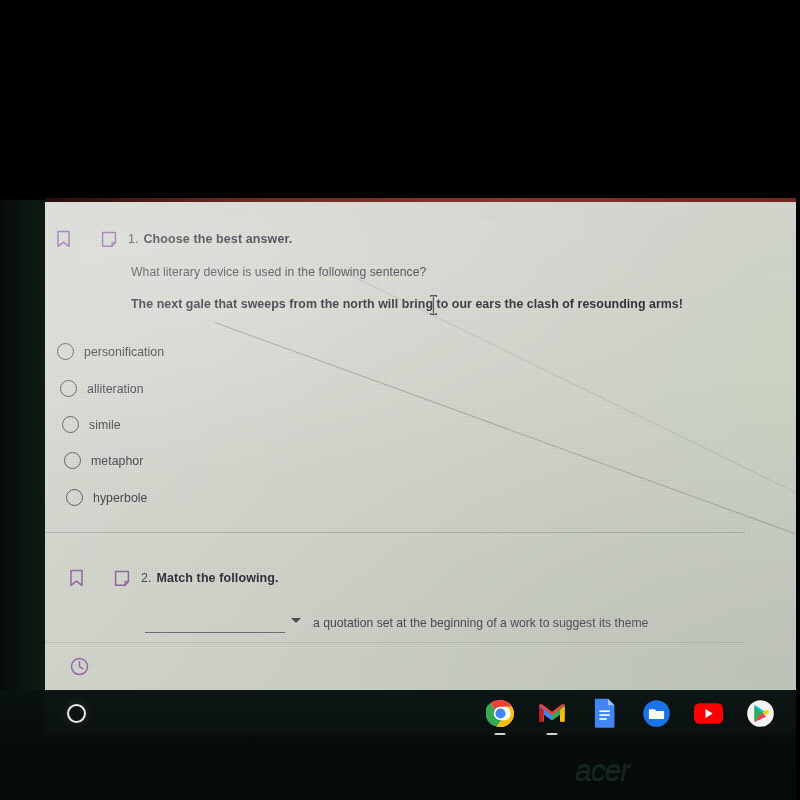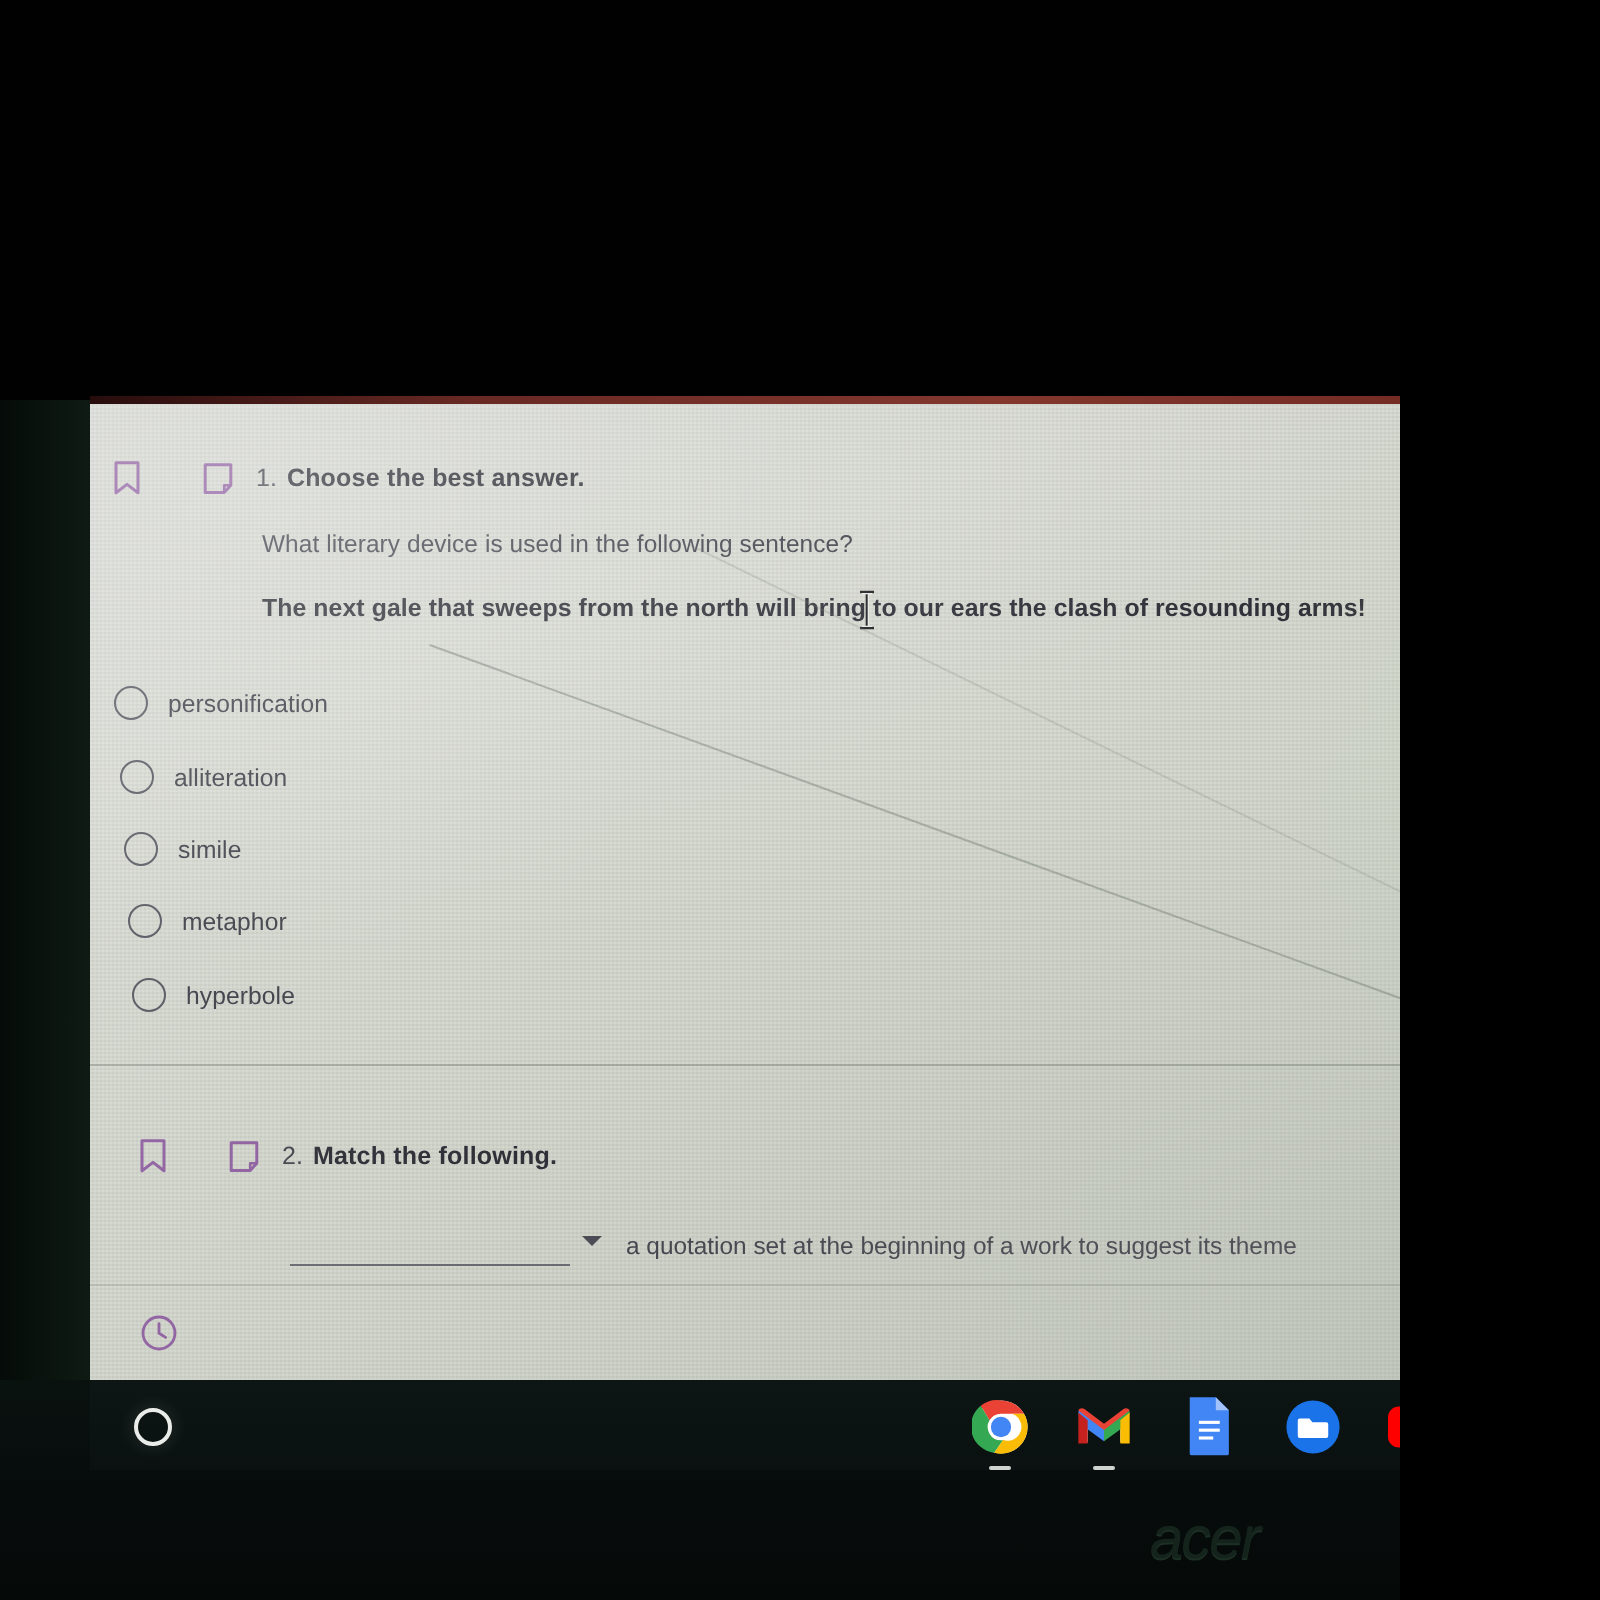--- a/index.html
+++ b/index.html
@@ -5,21 +5,21 @@
   html, body {
     margin: 0; padding: 0;
     width: 800px; height: 800px;
     background: #000;
     font-family: "Liberation Sans", sans-serif;
     overflow: hidden;
   }
 
   #photo {
     position: relative;
-    width: 700px; height: 800px;
+    width: 796px; height: 800px;
     background: #000000;
     overflow: hidden;
   }
 
   
   .bezel-top {
     position: absolute; left: 0; top: 0;
     width: 800px; height: 200px;
     background: #010101;
   }

